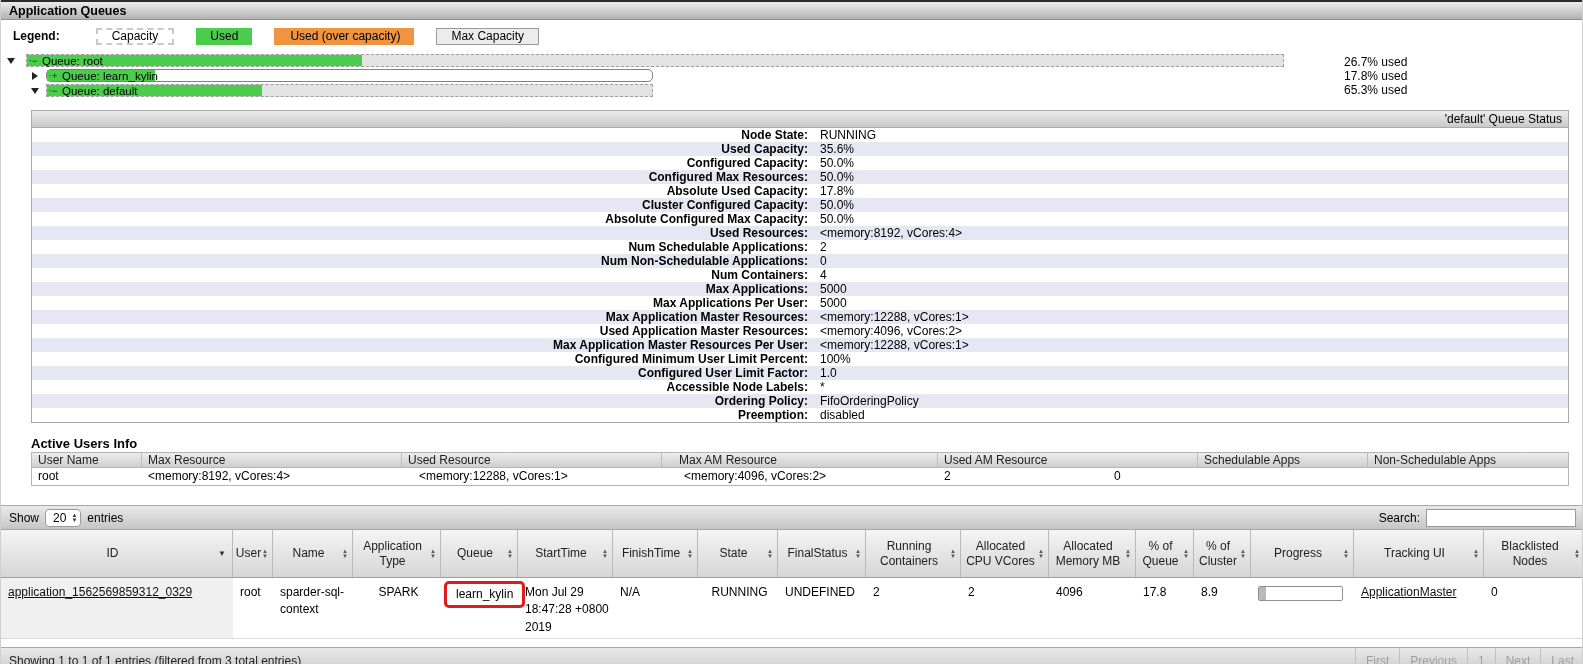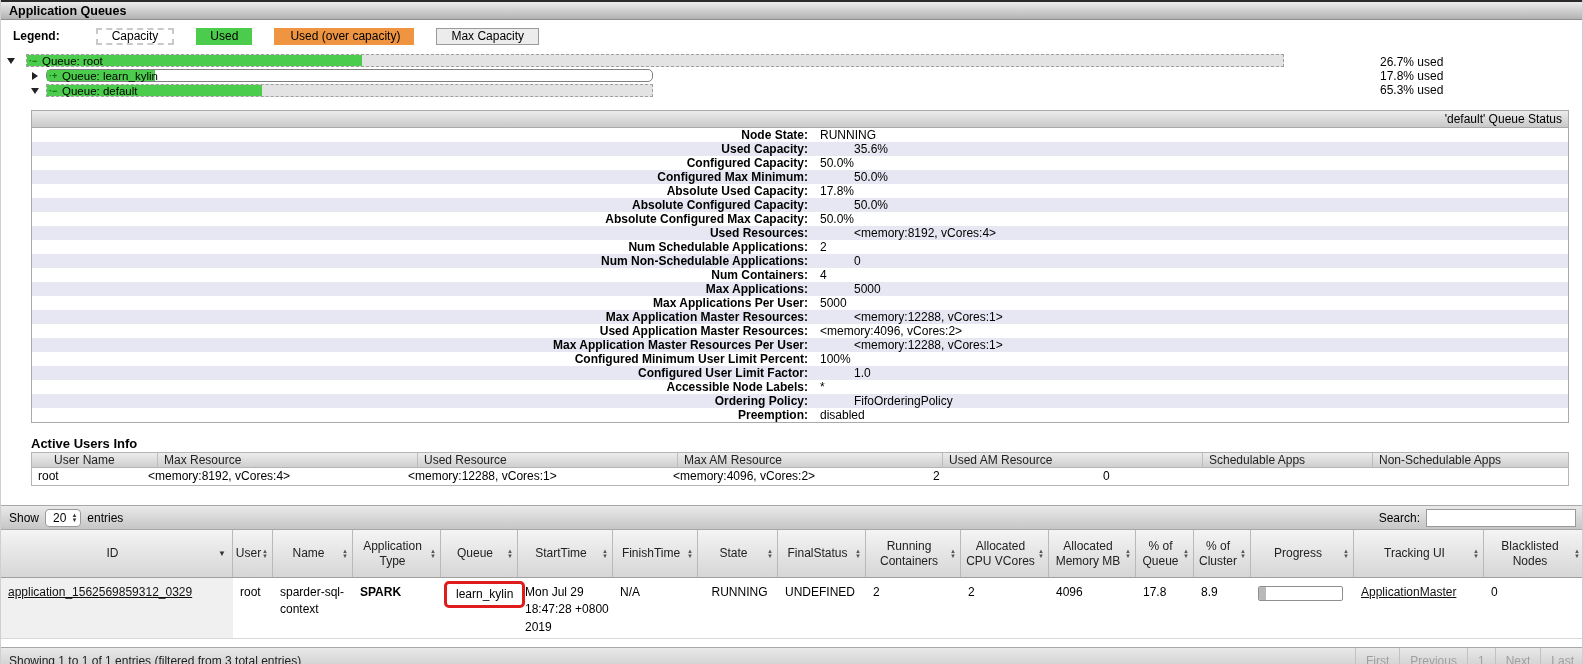--- a/index.html
+++ b/index.html
@@ -26,40 +26,40 @@
   .trow { position:absolute; height:13px; }
   .tri { position:absolute; width:0; height:0; cursor:pointer; }
   .tri-down { border-left:4px solid transparent; border-right:4px solid transparent; border-top:6px solid #222; top:4px; }
   .tri-right { border-top:4px solid transparent; border-bottom:4px solid transparent; border-left:6px solid #222; top:3px; }
   .qbar { position:absolute; top:0; height:13px; background:#e3e3e3; border:1px dashed #9f9f9f; cursor:pointer; }
   .qbar .fill { position:absolute; left:0; top:0; bottom:0; background:var(--green); }
   .qbar .qtxt { position:absolute; left:15px; top:0; line-height:12px; font-size:11.5px; white-space:nowrap; }
   .qbar .mark { position:absolute; left:2px; top:0; line-height:12px; font-size:9px; font-weight:bold; color:#0d6b0d; }
   .qbar.sel { background:#fff; border:1px solid #808080; border-radius:5px; }
   .pct-col { position:absolute; left:1343px; top:1px; }
-  .pct-col div { height:14px; line-height:14px; font-size:12px;margin-left:36px; }
+  .pct-col div { height:14px; line-height:14px; font-size:12px; }
 
   
   .status-panel { position:absolute; left:30px; top:110px; width:1538px; border:1px solid #aaa; }
   .status-head { height:17px; background:linear-gradient(#ececec,#c9c9c9); border-bottom:1px solid #aaa;
                  text-align:right; padding-right:6px; line-height:16px; font-size:12px; }
   .srow { display:flex; height:14px; line-height:14px; font-size:12px; background:#fff; }
-  .srow.alt { background:var(--altrow);gap:34px; }
+  .srow.alt { background:var(--altrow); }
   .slabel { width:780px; text-align:right; font-weight:bold; padding-right:4px; flex:none; }
   .sval { padding-left:8px; white-space:nowrap; }
 
   
   .au-title { position:absolute; left:30px; top:436px; font-weight:bold; font-size:13px; }
   .au-table { position:absolute; left:30px; top:452px; width:1538px; border:1px solid #b5b5b5; }
-  .au-head { display:flex; height:15px; background:linear-gradient(#ececec,#cwhite 0,#cfcfcf); background:linear-gradient(#ececec,#cfcfcf); border-bottom:1px solid #b5b5b5;padding-left:16px; }
+  .au-head { display:flex; height:15px; background:linear-gradient(#ececec,#cwhite 0,#cfcfcf); background:linear-gradient(#ececec,#cfcfcf); border-bottom:1px solid #b5b5b5; }
   .au-head div { line-height:14px; padding-left:6px; border-right:1px solid #bdbdbd; color:#222; }
   .au-head div:last-child { border-right:none; }
   .au-row { display:flex; height:17px; background:#fff; }
   .au-row div { line-height:16px; padding-left:6px; }
-  .u0{width:110px;flex:none;} .u1{width:260px;flex:none;} .u2{width:260px;flex:none;} .u3{width:265px;flex:none;}
+  .u0{width:110px;flex:none;} .u1{width:260px;flex:none;} .u2{width:260px;flex:none;} .u3{width:265px;flex:none;margin-left:11px;}
   .u4{width:260px;flex:none;} .u5{width:170px;flex:none;} .u6{flex:1;}
 
   
   .apps { position:absolute; left:0; top:505px; width:1583px; }
   .toolbar { height:25px; background:linear-gradient(#e9e9e9,#c6c6c6); border-top:1px solid #a8a8a8; border-bottom:1px solid #a8a8a8;
              display:flex; padding:0 8px; }
   .pagesize { display:flex; align-items:center; gap:6px; }
   .sel-box { display:flex; align-items:center; background:#fff; border:1px solid #9a9a9a; border-radius:4px; height:18px; padding:0 3px 0 7px; cursor:pointer; }
   .sel-box .num { margin-right:5px; }
   .stepper { display:flex; flex-direction:column; font-size:6px; line-height:5px; color:#333; }
@@ -148,29 +148,29 @@
       </div>
     <div class="srow alt">
         <span class="slabel">Used Capacity:</span>
         <span class="sval">35.6%</span>
       </div>
     <div class="srow">
         <span class="slabel">Configured Capacity:</span>
         <span class="sval">50.0%</span>
       </div>
     <div class="srow alt">
-        <span class="slabel">Configured Max Minimum:</span>
+        <span class="slabel">Configured Max Resources:</span>
         <span class="sval">50.0%</span>
       </div>
     <div class="srow">
         <span class="slabel">Absolute Used Capacity:</span>
         <span class="sval">17.8%</span>
       </div>
     <div class="srow alt">
-        <span class="slabel">Absolute Configured Capacity:</span>
+        <span class="slabel">Cluster Configured Capacity:</span>
         <span class="sval">50.0%</span>
       </div>
     <div class="srow">
         <span class="slabel">Absolute Configured Max Capacity:</span>
         <span class="sval">50.0%</span>
       </div>
     <div class="srow alt">
         <span class="slabel">Used Resources:</span>
         <span class="sval">&lt;memory:8192, vCores:4&gt;</span>
       </div>
@@ -384,21 +384,21 @@
             <span>▲</span>
             <span>▼</span>
           </span>
         </div>
     </div>
 
     <div class="tbody-row">
       <div class="td w0 sorted"><a class="plain">application_1562569859312_0329</a></div>
       <div class="td w1">root</div>
       <div class="td w2">sparder-sql-context</div>
-      <div class="td w3" style="font-weight:bold;">SPARK</div>
+      <div class="td w3" style="text-align:center;">SPARK</div>
       <div class="td w4" style="padding-left:5px;"><span class="redbox"><span>learn_kylin</span></span></div>
       <div class="td w5">Mon Jul 29 18:47:28 +0800 2019</div>
       <div class="td w6">N/A</div>
       <div class="td w7" style="text-align:center;">RUNNING</div>
       <div class="td w8">UNDEFINED</div>
       <div class="td w9">2</div>
       <div class="td w10">2</div>
       <div class="td w11">4096</div>
       <div class="td w12">17.8</div>
       <div class="td w13">8.9</div>

